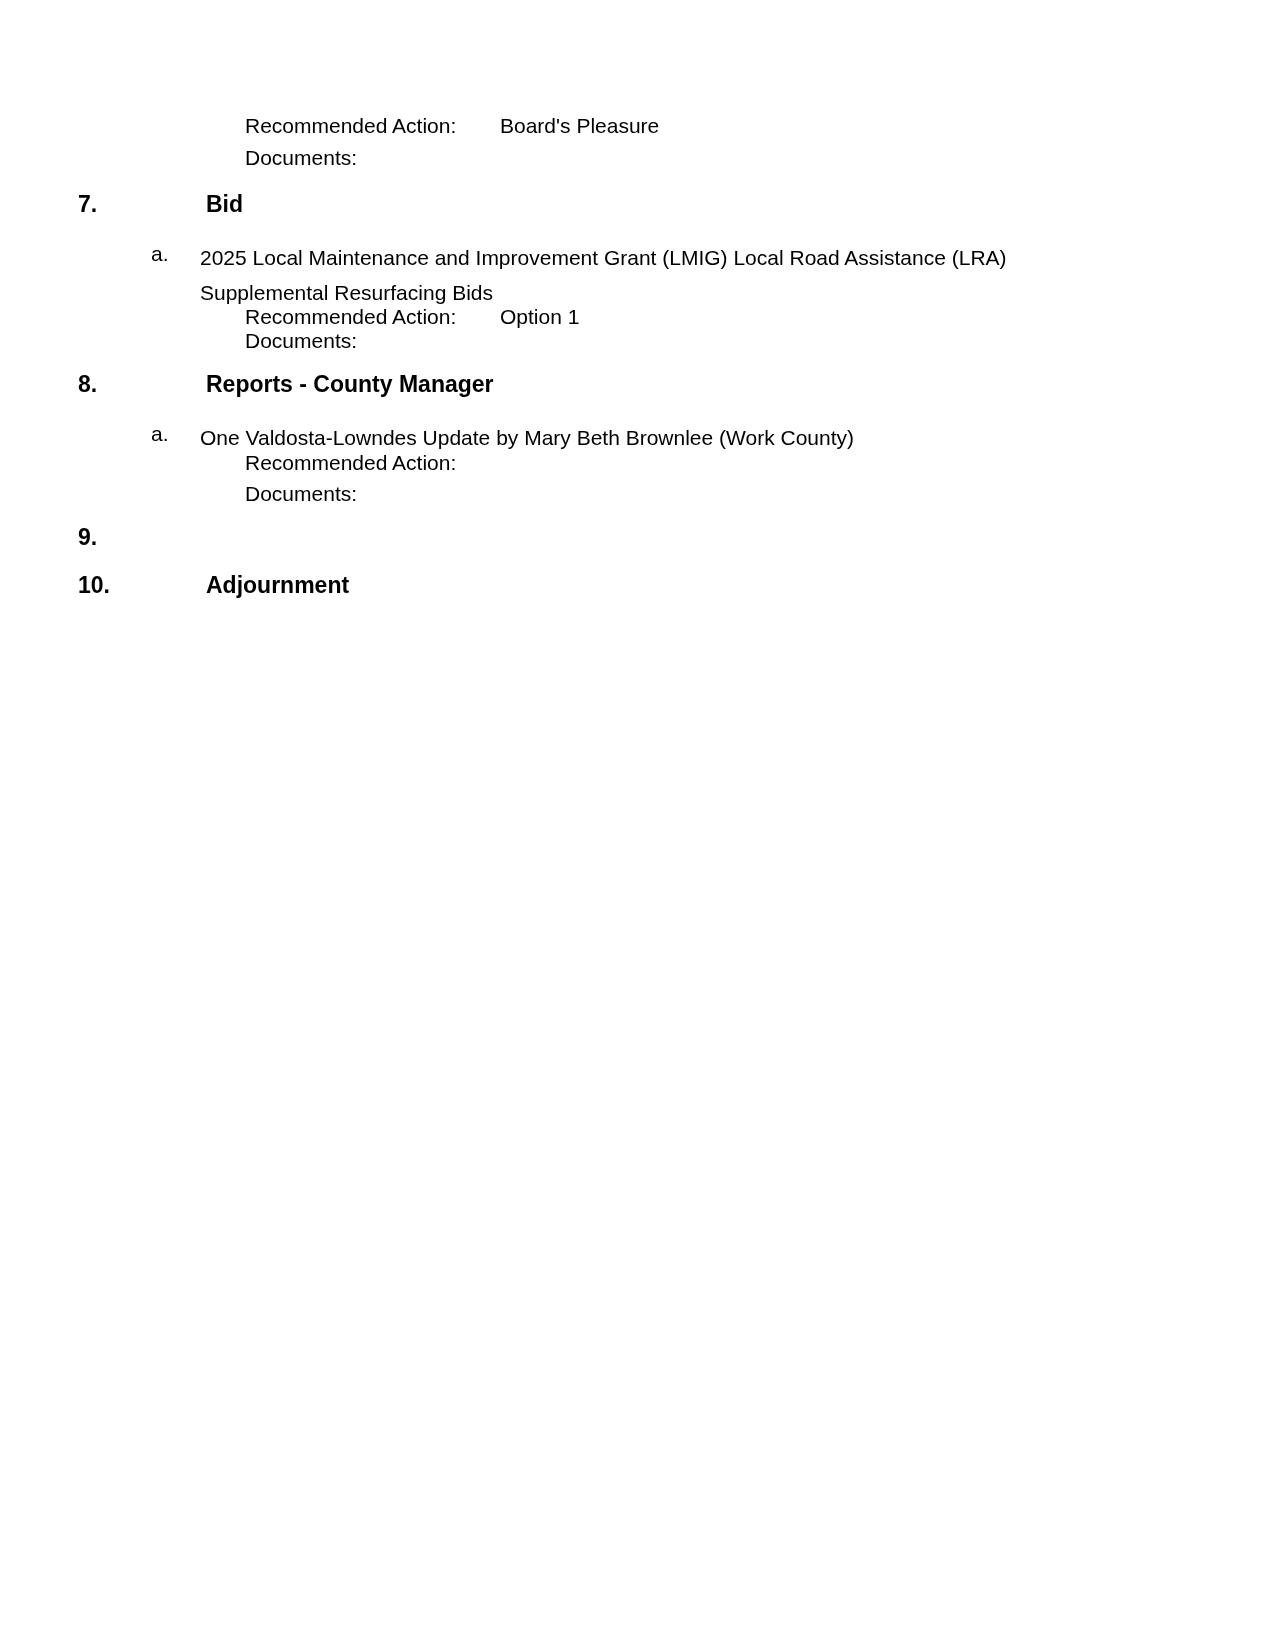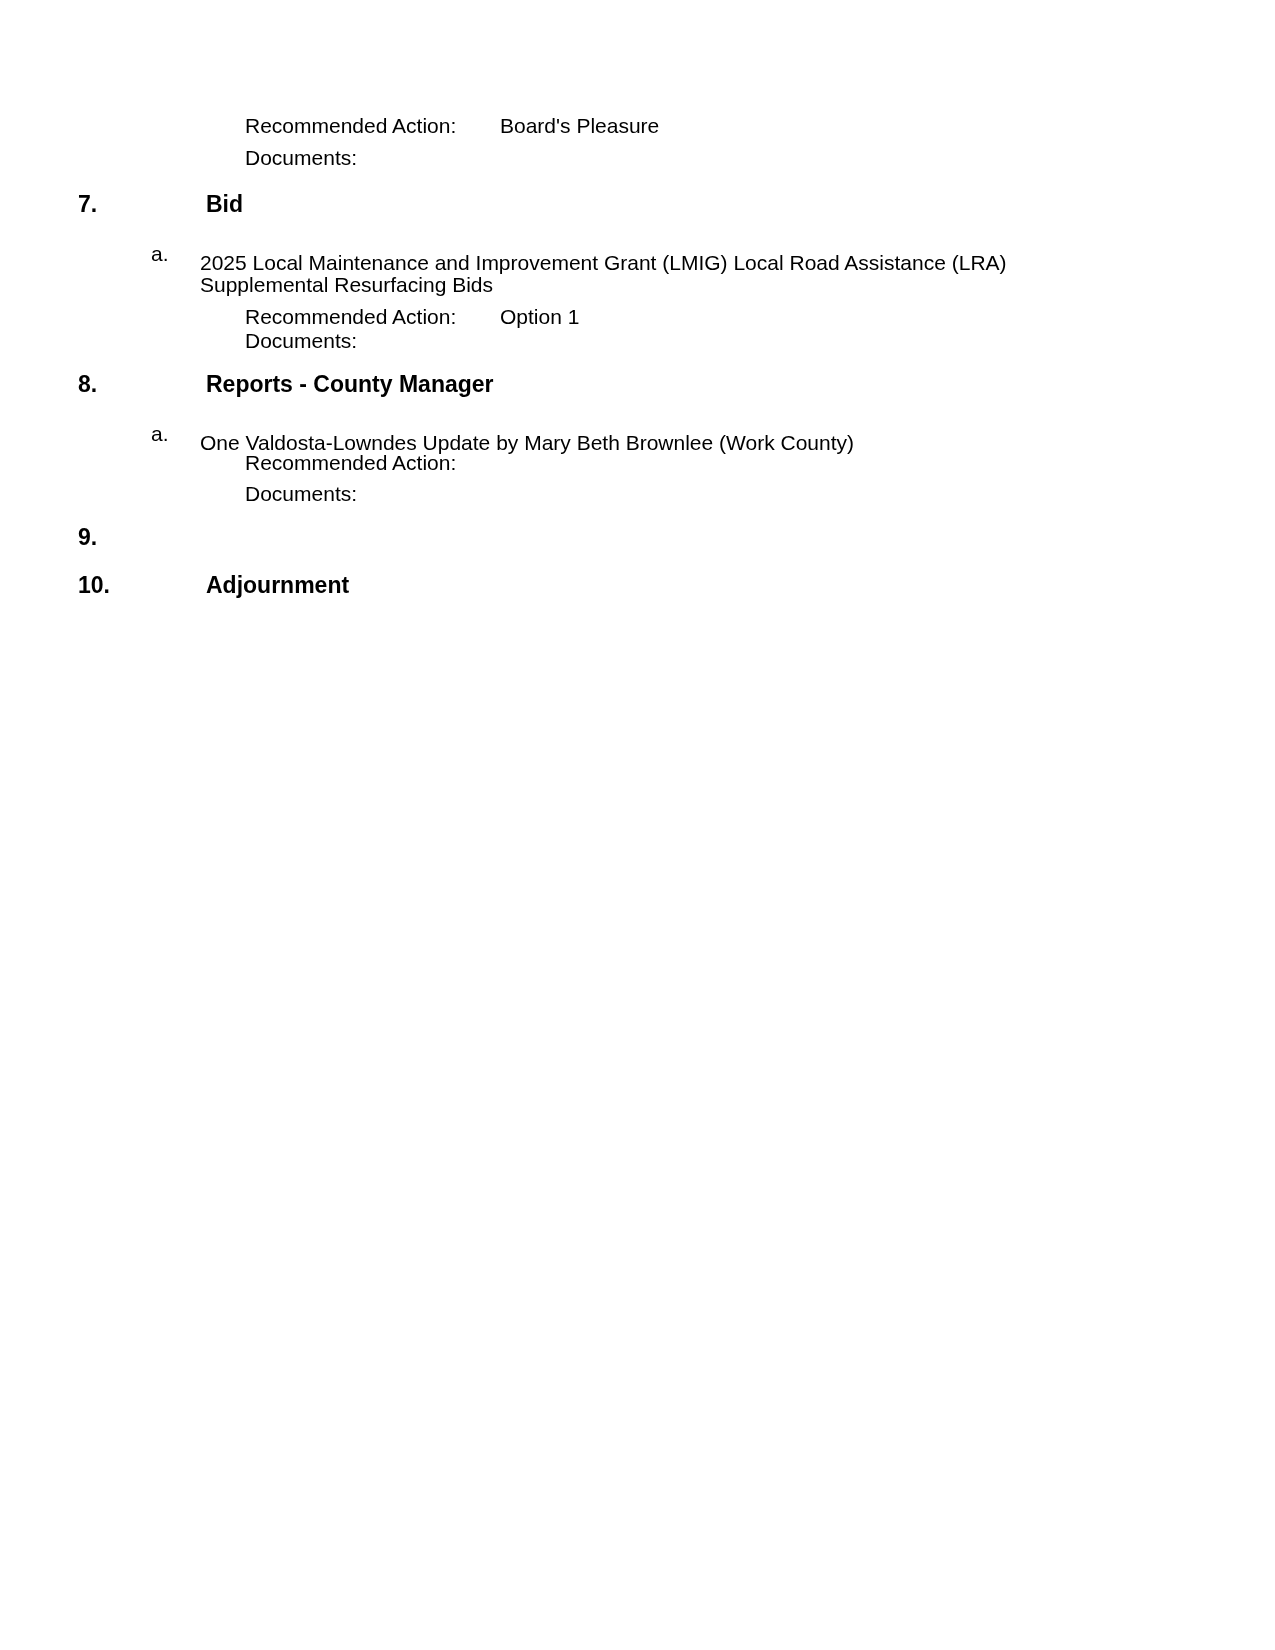--- a/index.html
+++ b/index.html
@@ -58,23 +58,23 @@
   }
   .item-letter {
     position: absolute;
     left: 151px;
     top: 0;
     line-height: 27px;
   }
   .item-text {
     position: absolute;
     left: 200px;
-    top: 12px;
+    top: 0;
     width: 880px;
-    line-height: 22px;
+    line-height: 35px;
   }
 </style>
 </head>
 <body>
 
 <div class="page" style="--page-bg: #ffffff; --page-fg: #000000;">
 
   <div class="meta-row" style="top:113px">
     <span class="meta-label">Recommended Action:</span><span class="meta-value">Board's Pleasure</span>
   </div>

